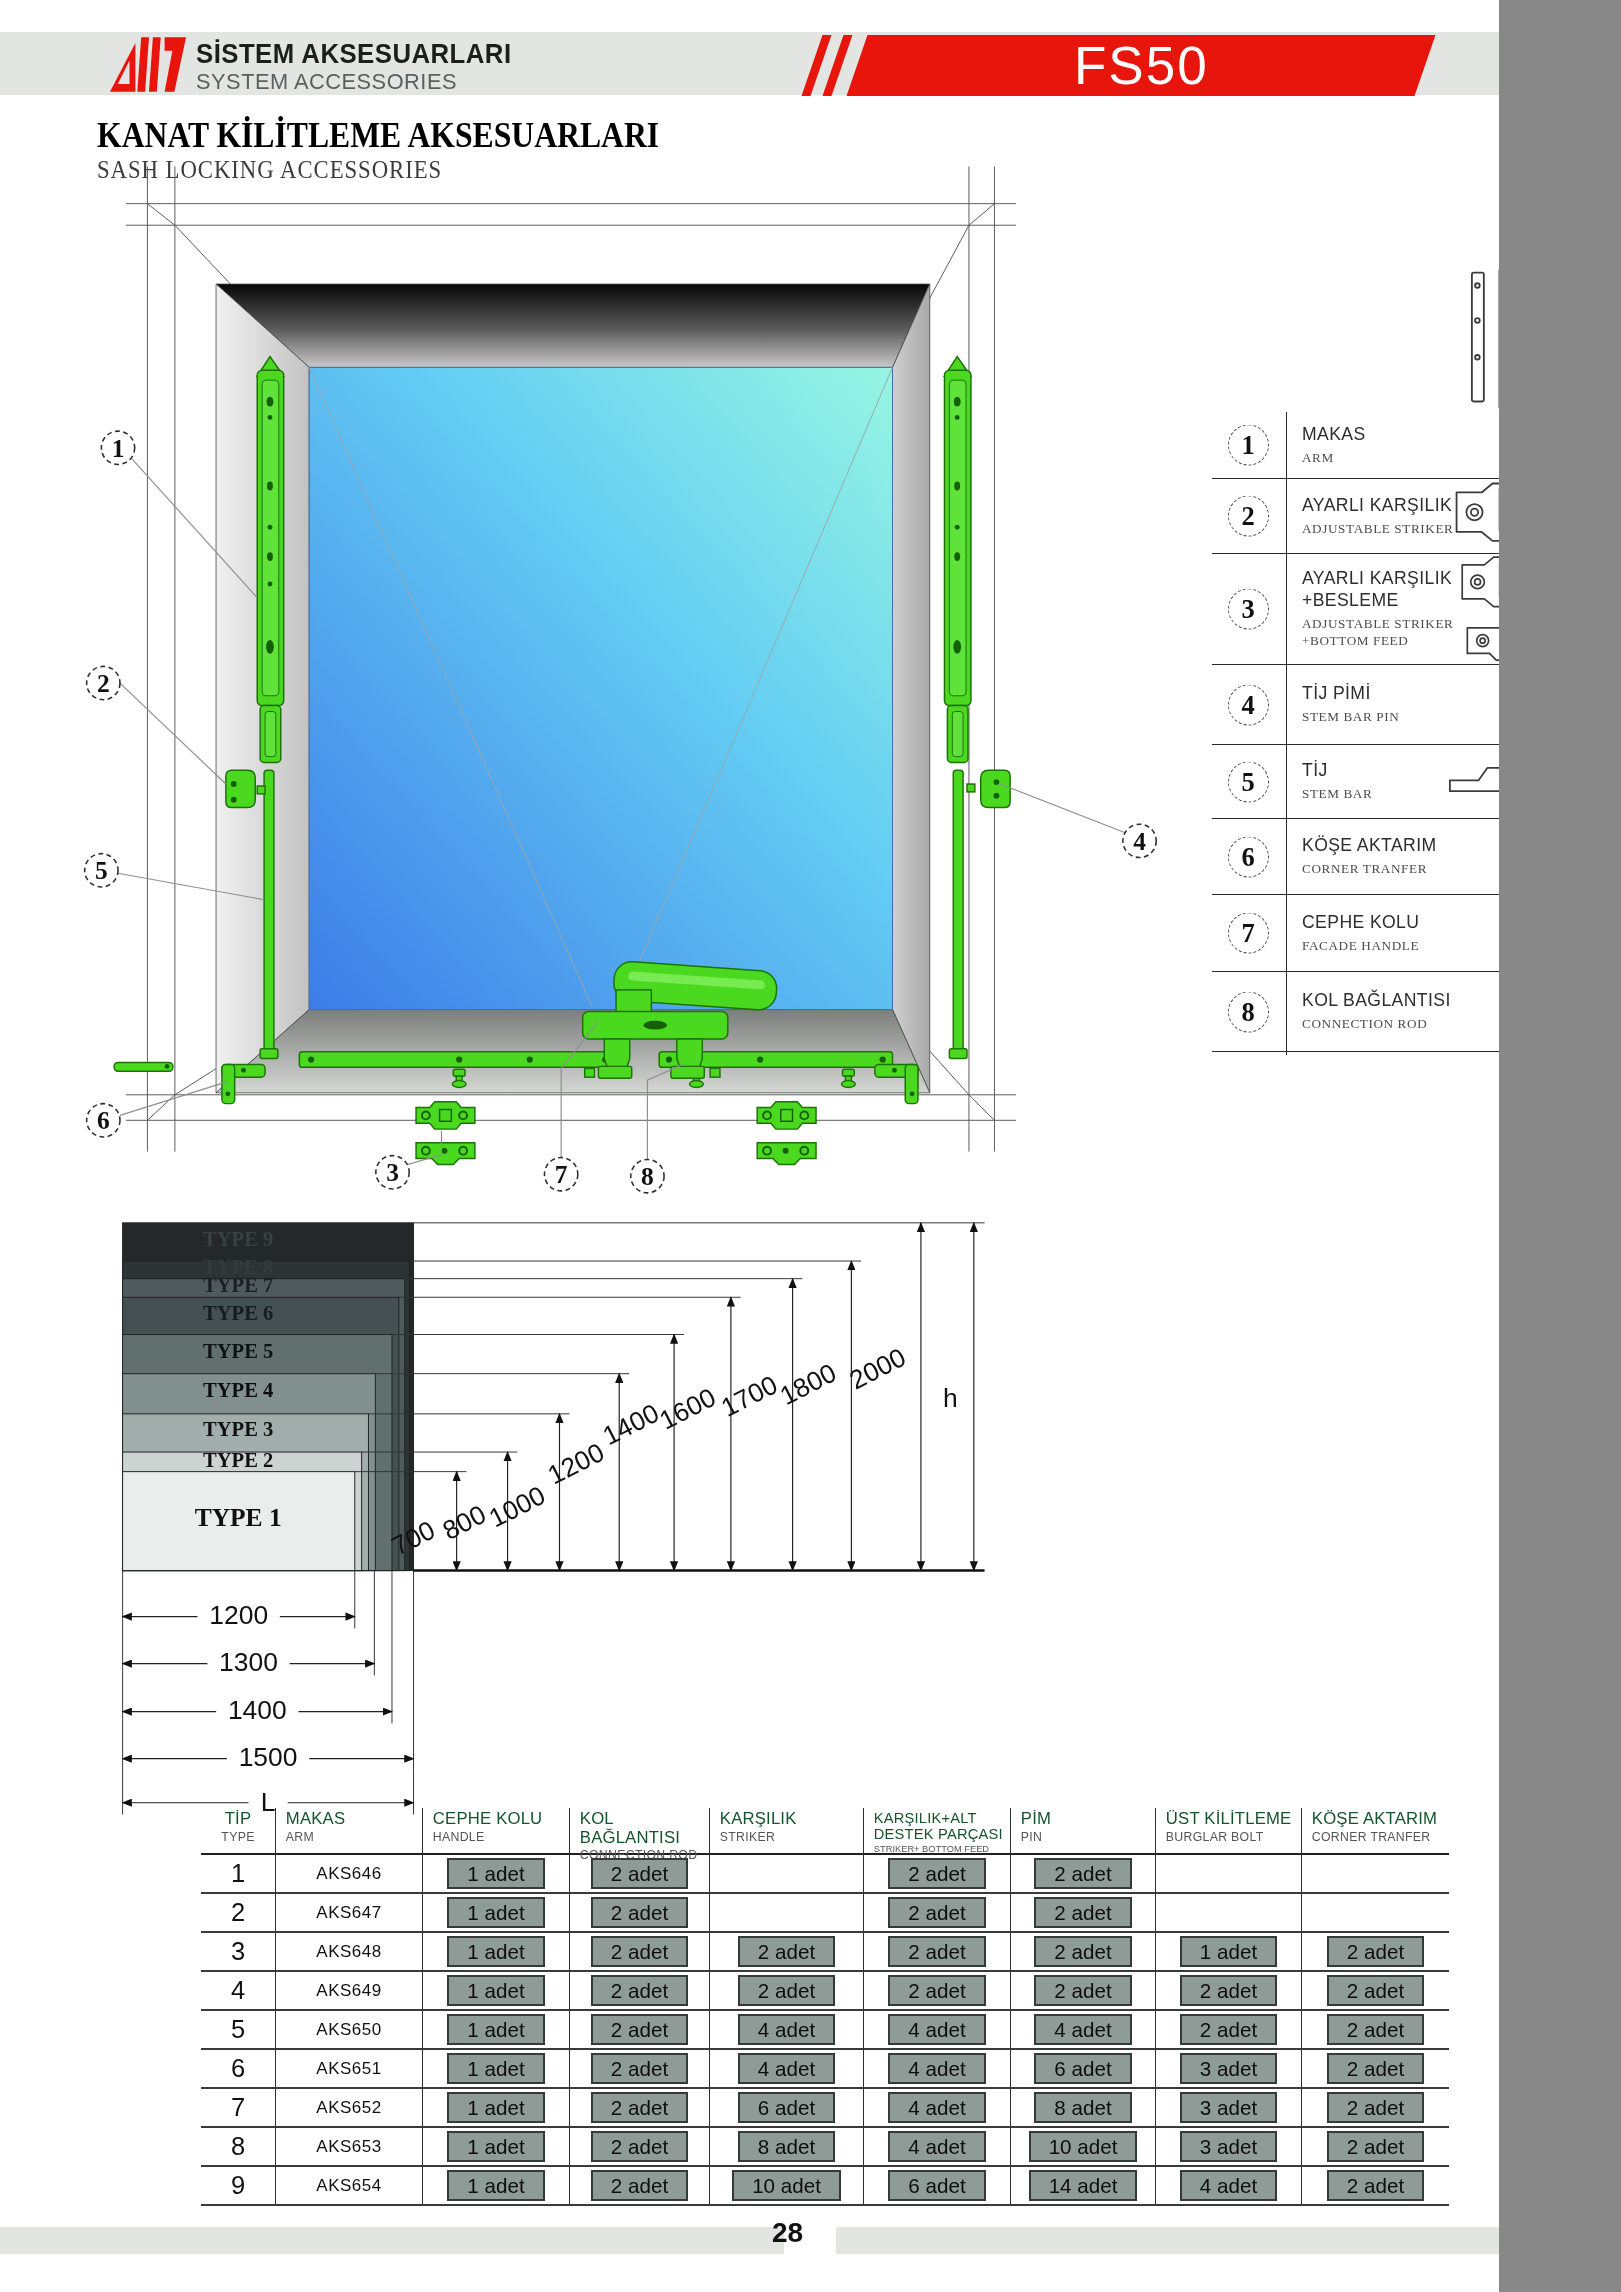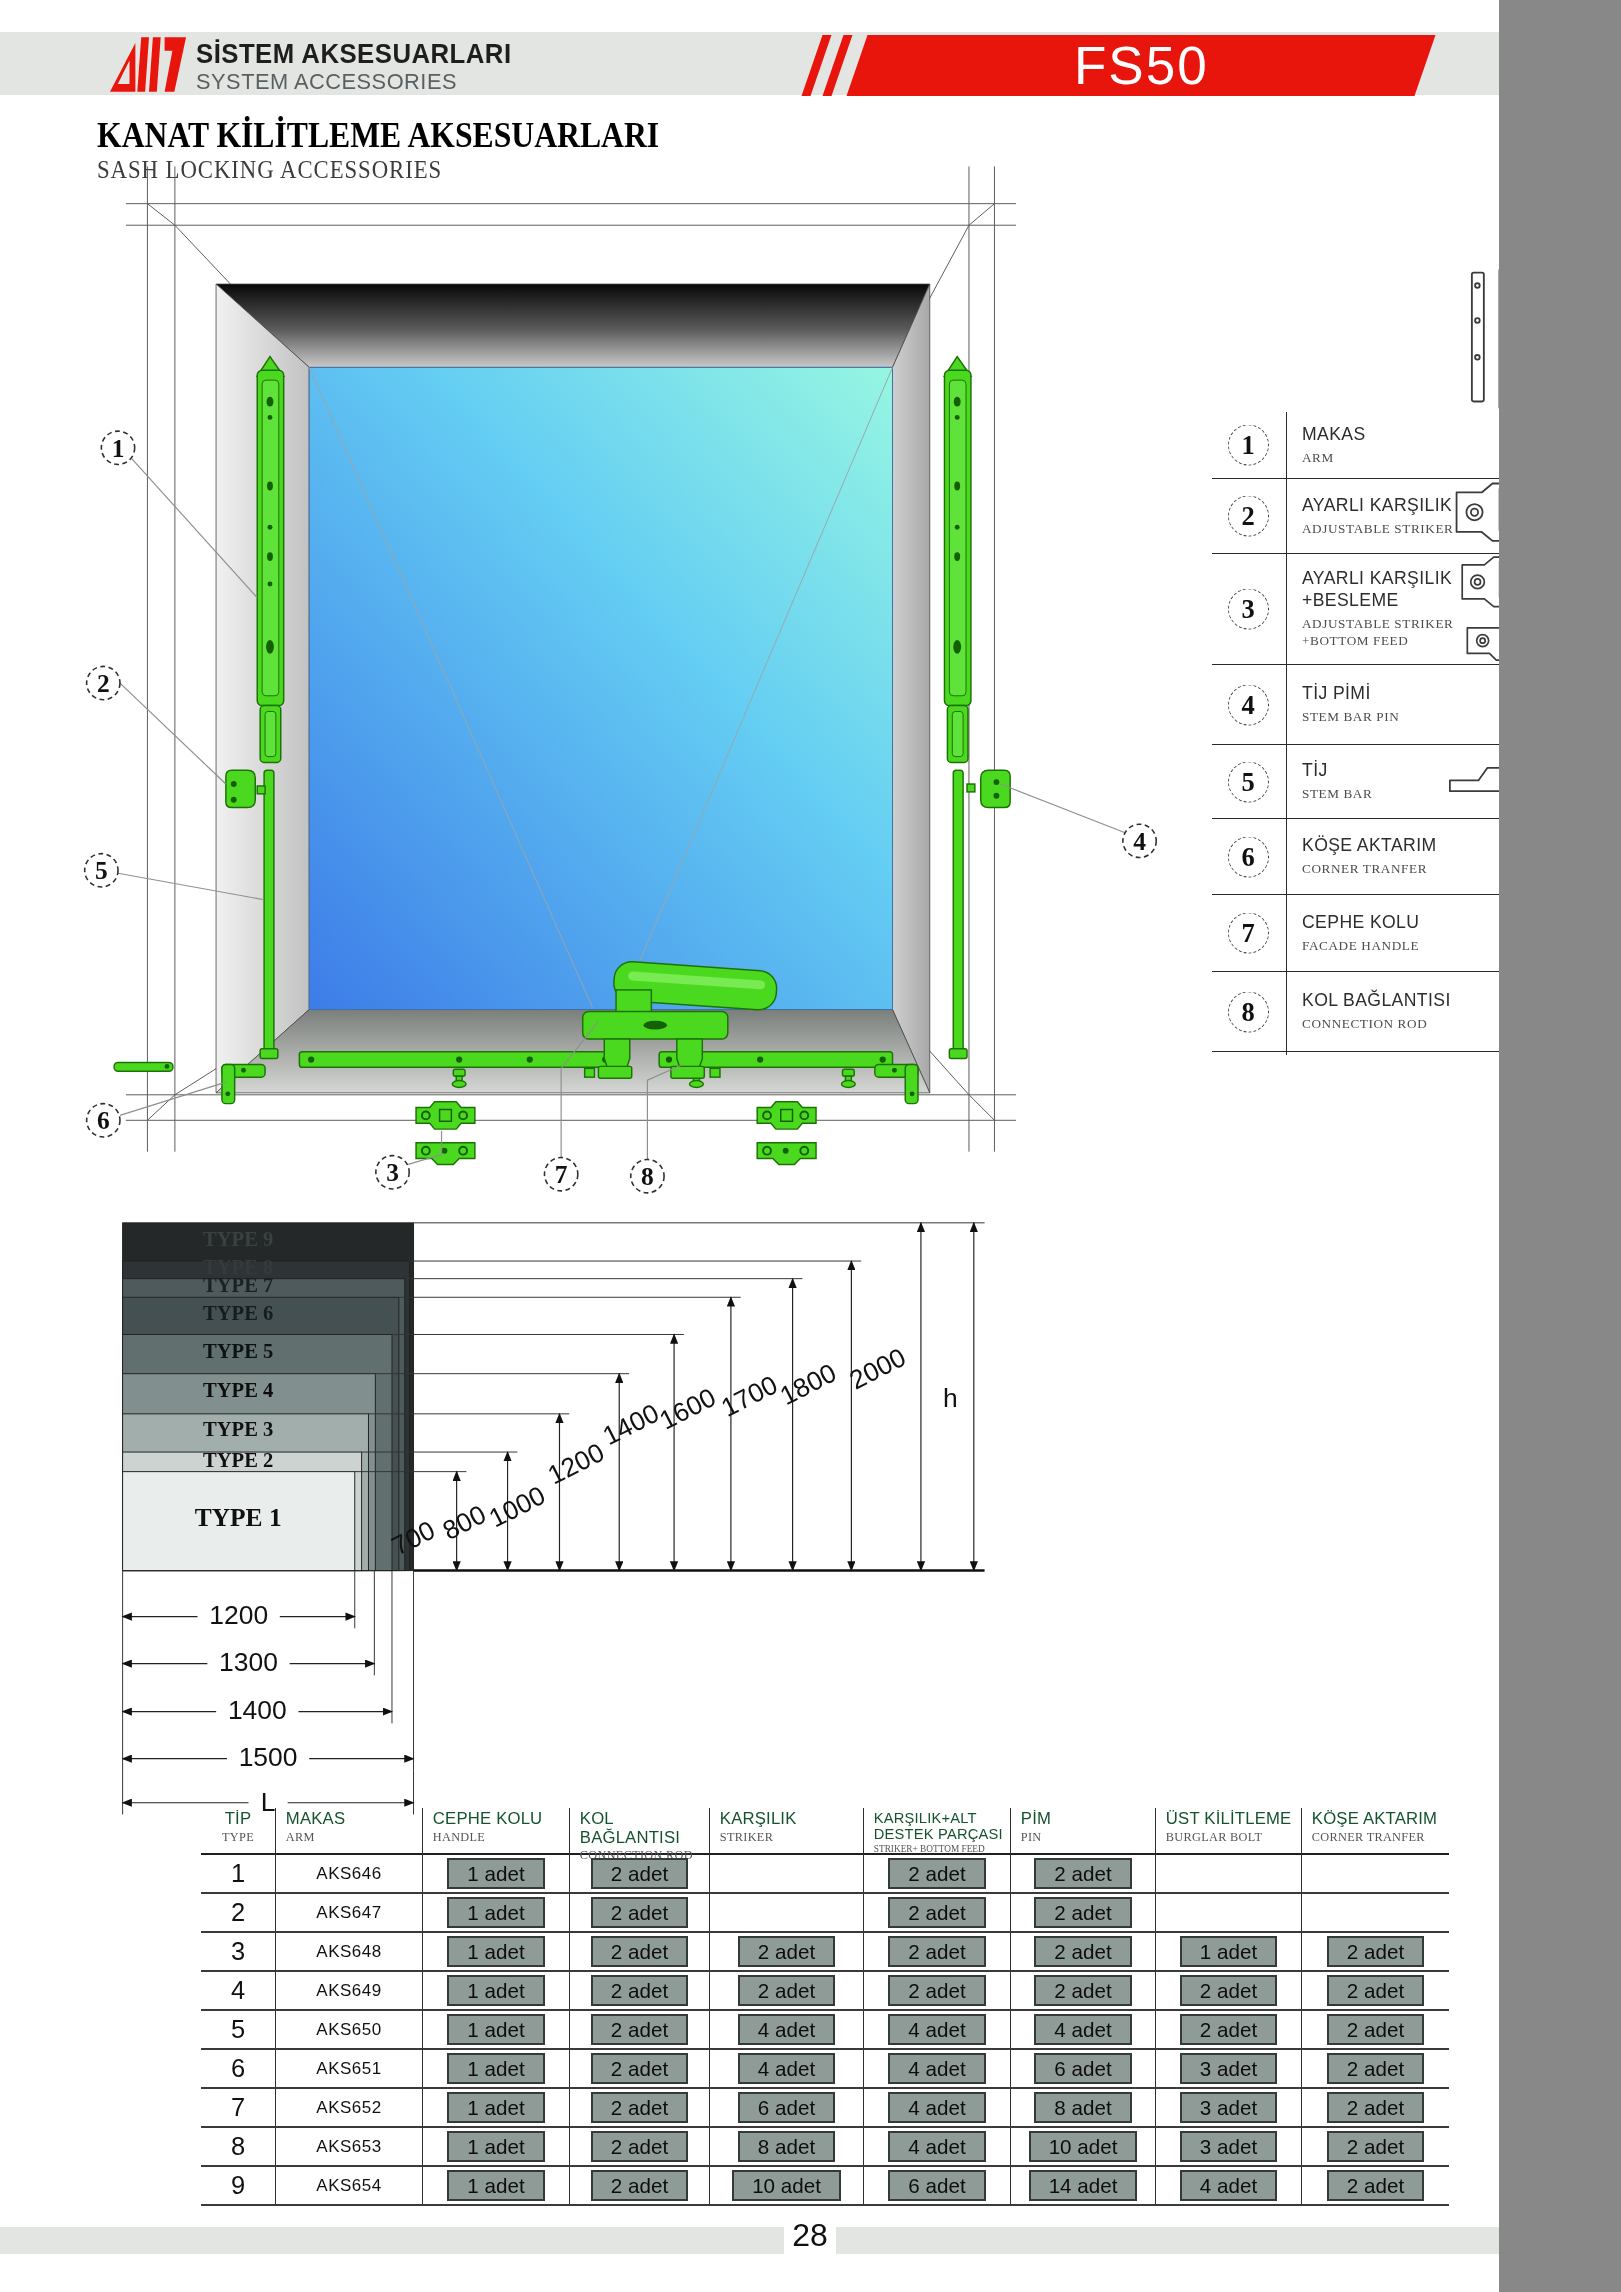--- a/index.html
+++ b/index.html
@@ -52,35 +52,35 @@
   .dim-num{font-size:27px;fill:#111;text-anchor:middle;font-family:"Liberation Sans",sans-serif}
 
   
   #acc-table{position:absolute;left:201px;top:1808px;width:1248px}
   .t-head,.t-row{display:grid;grid-template-columns:74px 147px 147px 140px 154px 147px 145px 146px 148px}
   .t-head{height:45px;border-bottom:2.9px solid #1f1f1f}
   .t-row{height:37px;border-bottom:2px solid #3a3a3a}
   .th{padding:2px 0 0 9.8px;box-sizing:border-box;height:100%}
   .th.c0{text-align:center;padding-left:0}
   .th .htr{font-size:16.7px;color:#14532d;letter-spacing:0.2px;line-height:1.12;white-space:pre-line}
-  .th .hen{font-family:Liberation Serif, serif;font-size:12.3px;color:#555;margin-top:1px;letter-spacing:0.3px}
+  .th .hen{font-family:Liberation Sans, sans-serif;font-size:12.3px;color:#555;margin-top:1px;letter-spacing:0.3px}
   .th.small .htr{font-size:14.7px}
   .th.small .hen{font-size:9.3px;letter-spacing:0}
   .bl{border-left:1.6px solid #2f2f2f}
   .td{height:100%;display:flex;align-items:center;justify-content:center;box-sizing:border-box}
   .type-num{font-size:25.5px;color:#111}
   .arm-code{font-size:17px;color:#111;letter-spacing:0.5px}
   .qty{display:inline-block;background:#8e9b97;border:2px solid #333a37;color:#0d0d0d;
        font-size:20.6px;padding:1px 18px;line-height:1.25}
 
   
   .footer-l{position:absolute;left:0;top:2227px;width:784px;height:26.5px;background:#e3e5e2}
   .footer-r{position:absolute;left:836px;top:2227px;width:785px;height:26.5px;background:#e3e5e2}
-  .page-num{position:absolute;left:772px;top:2217px;width:76px;text-align:center;font-size:32px;
-            font-weight:normal;color:#111}
+  .page-num{position:absolute;left:772px;top:2217px;width:76px;text-align:left;font-size:28px;
+            font-weight:bold;color:#111}
 </style>
 </head>
 <body>
 
 <div class="page">
 
   <div class="graybar"></div>
   <svg class="logo" width="78" height="59" viewBox="0 0 80 60">
     <polygon points="0,58 26,58 26,8" fill="#e8150d"></polygon>
     <polygon points="8,50 20,50 20,26" fill="#e3e5e2"></polygon>

